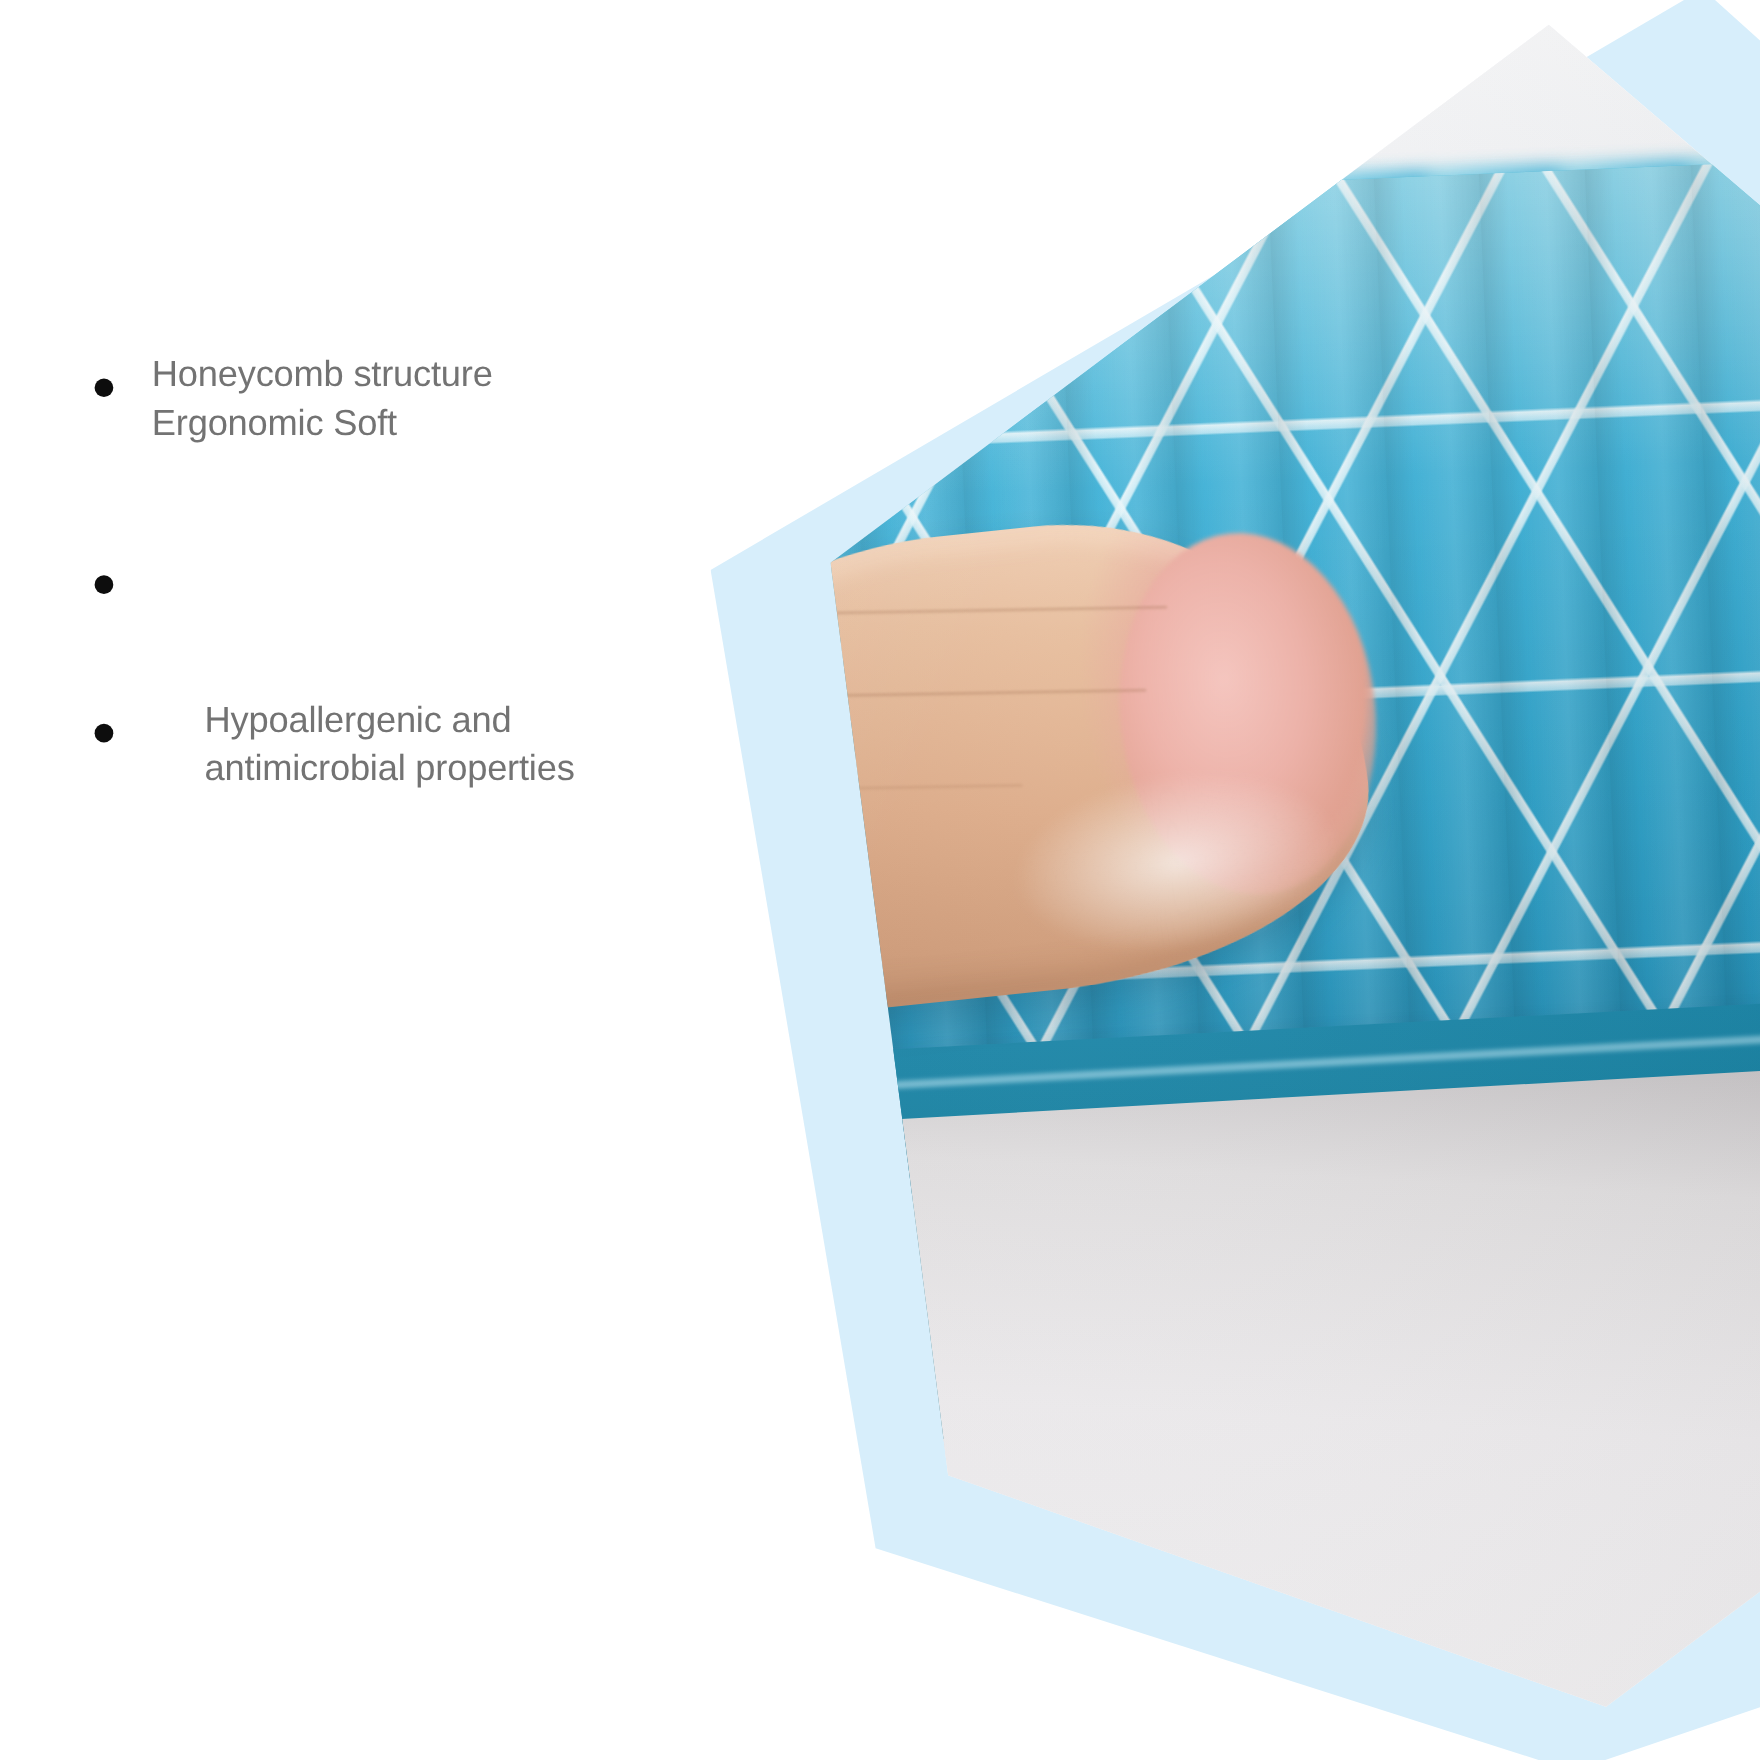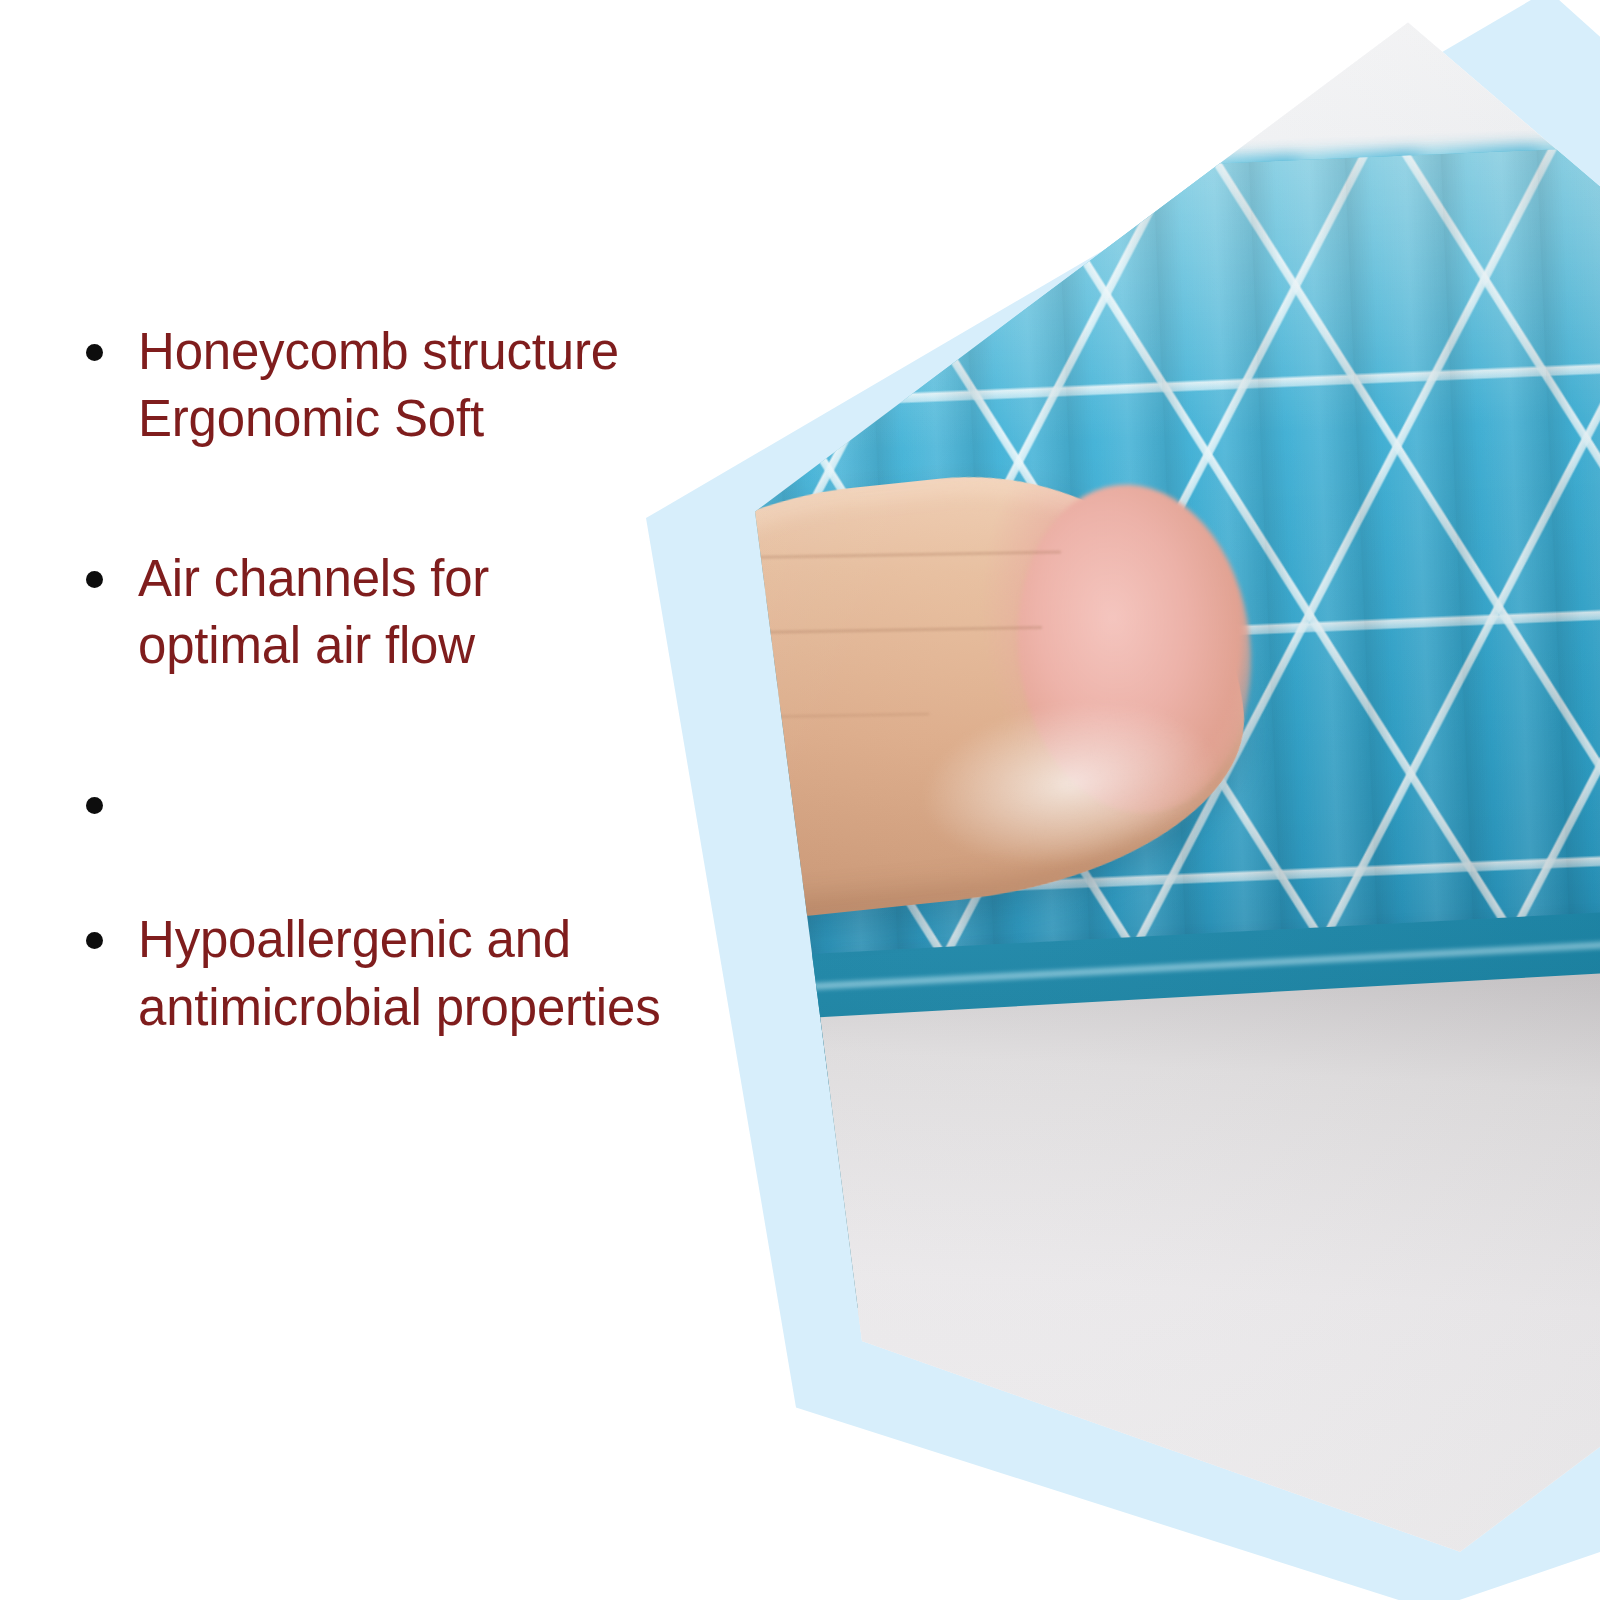--- a/index.html
+++ b/index.html
@@ -26,35 +26,35 @@
     left: 86px;
     top: 318px;
     width: 640px;
   }
   .feature-item {
     position: relative;
     display: flex;
     align-items: flex-start;
     margin-bottom: 92px;
   }
-  .feature-item:last-child { margin-bottom: 12px; }
+  .feature-item:last-child { margin-bottom: 12px; gap: 48px; }
 
   .bullet-dot {
     flex: 0 0 auto;
     width: 17px;
     height: 17px;
     border-radius: 50%;
     background: #0d0d0d;
     margin-top: 26px;
     margin-right: 35px;
   }
   .feature-text {
-    font-size: 51px;
+    font-size: 33px;
     line-height: 1.32;
-    color: #7f1d1d;
+    color: #737373;
     letter-spacing: -0.2px;
     font-weight: 400;
     white-space: pre-line;
     max-width: 580px;
   }
 
   
   .photo-frame {
     position: absolute;
     left: 620px;
@@ -261,25 +261,20 @@
 <div id="page">
 
   <div class="features">
 
     <div class="feature-item">
       <span class="bullet-dot"></span>
       <span class="feature-text">Honeycomb structure
 Ergonomic Soft</span>
     </div>
 
-    <div class="feature-item">
-      <span class="bullet-dot"></span>
-      <span class="feature-text">Air channels for
-optimal air flow</span>
-    </div>
 
     <div class="feature-item">
       <span class="bullet-dot"></span>
     </div>
 
     <div class="feature-item">
       <span class="bullet-dot"></span>
       <span class="feature-text">Hypoallergenic and
 antimicrobial properties</span>
     </div>

